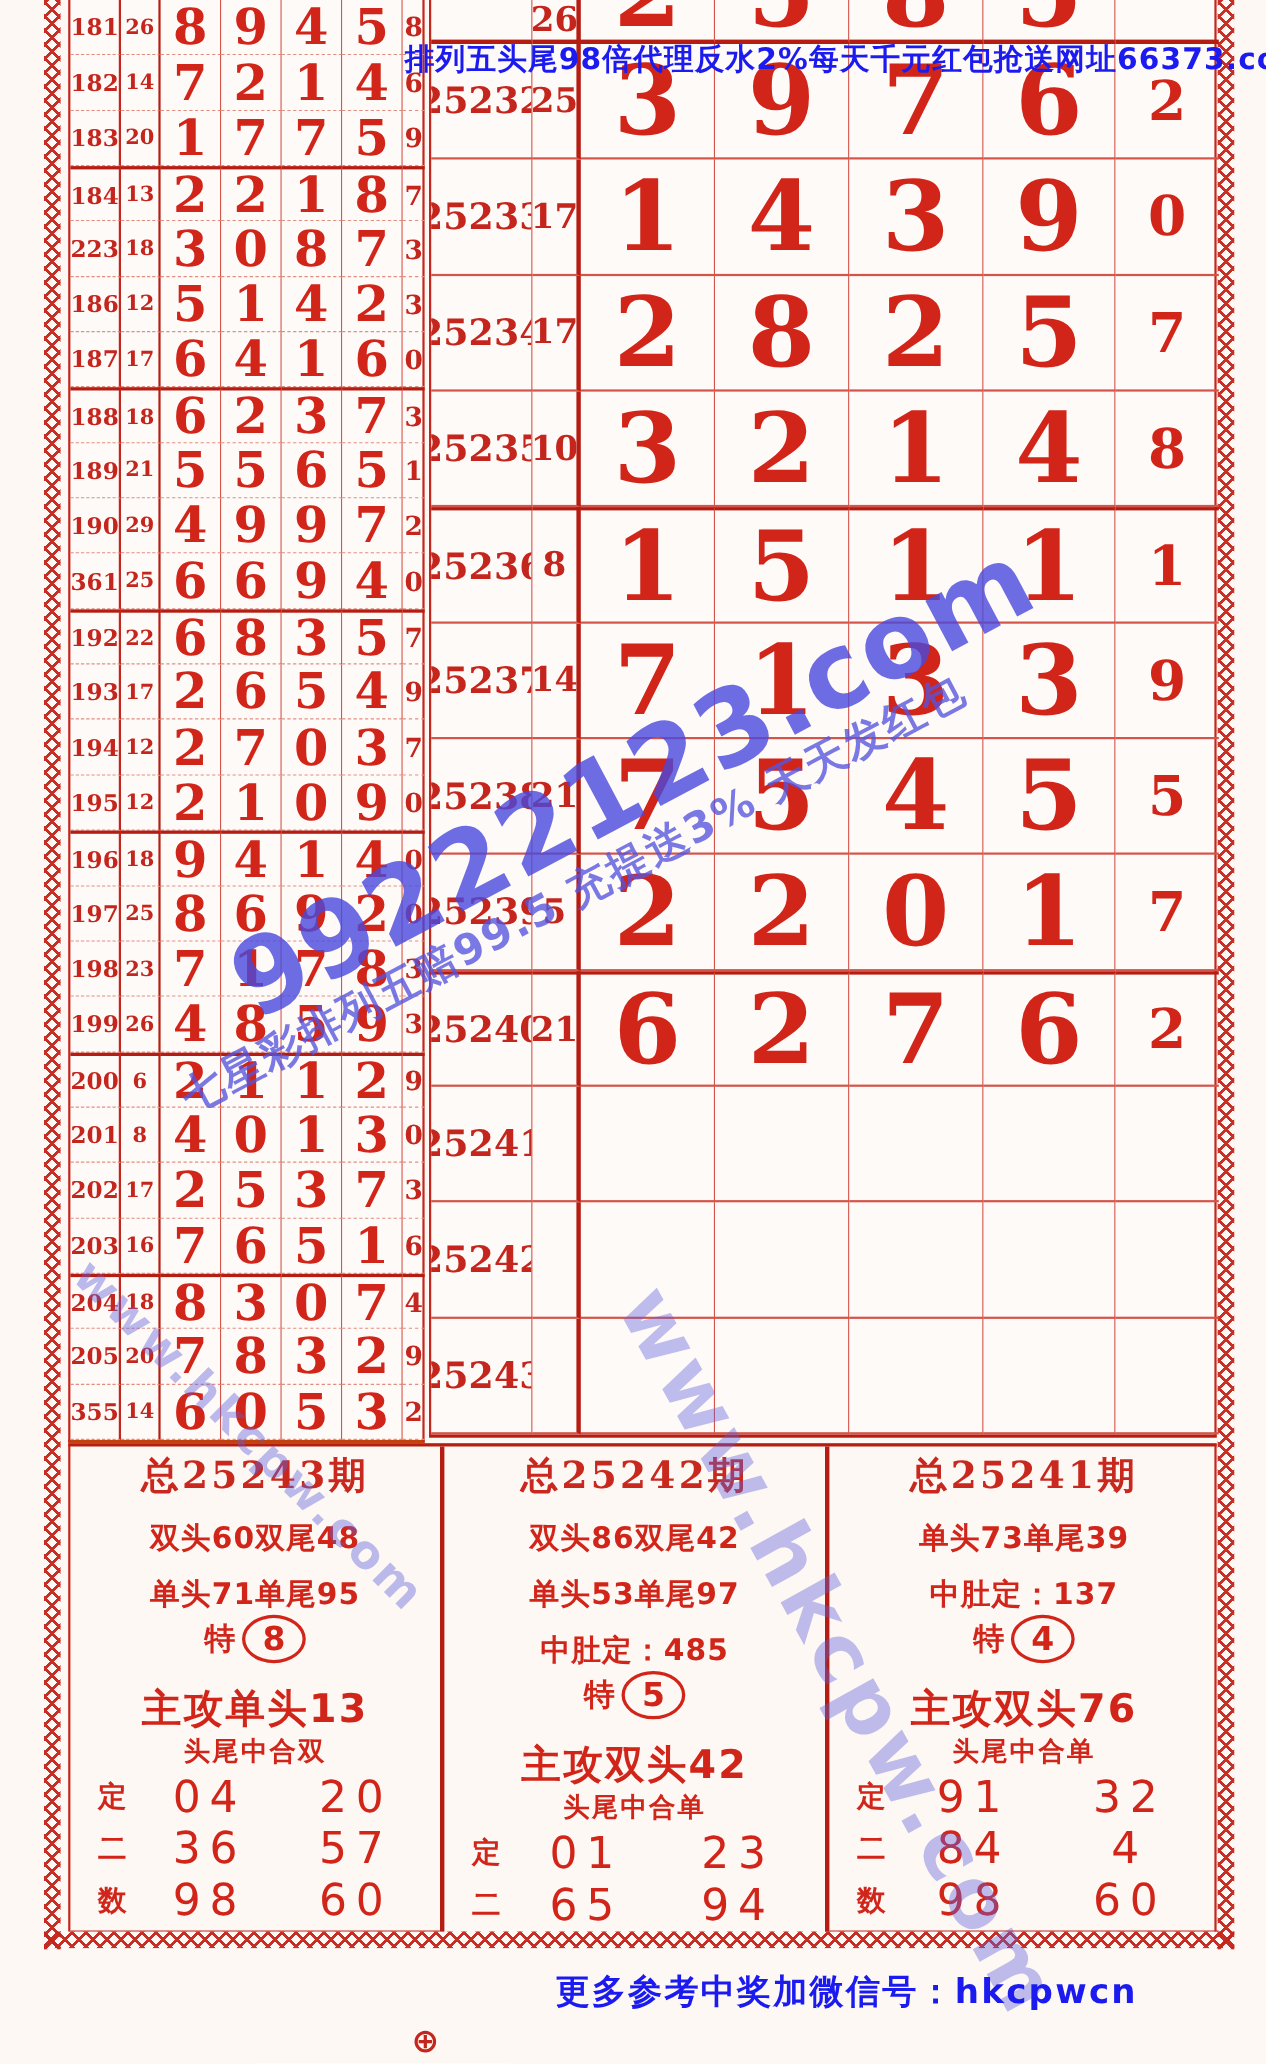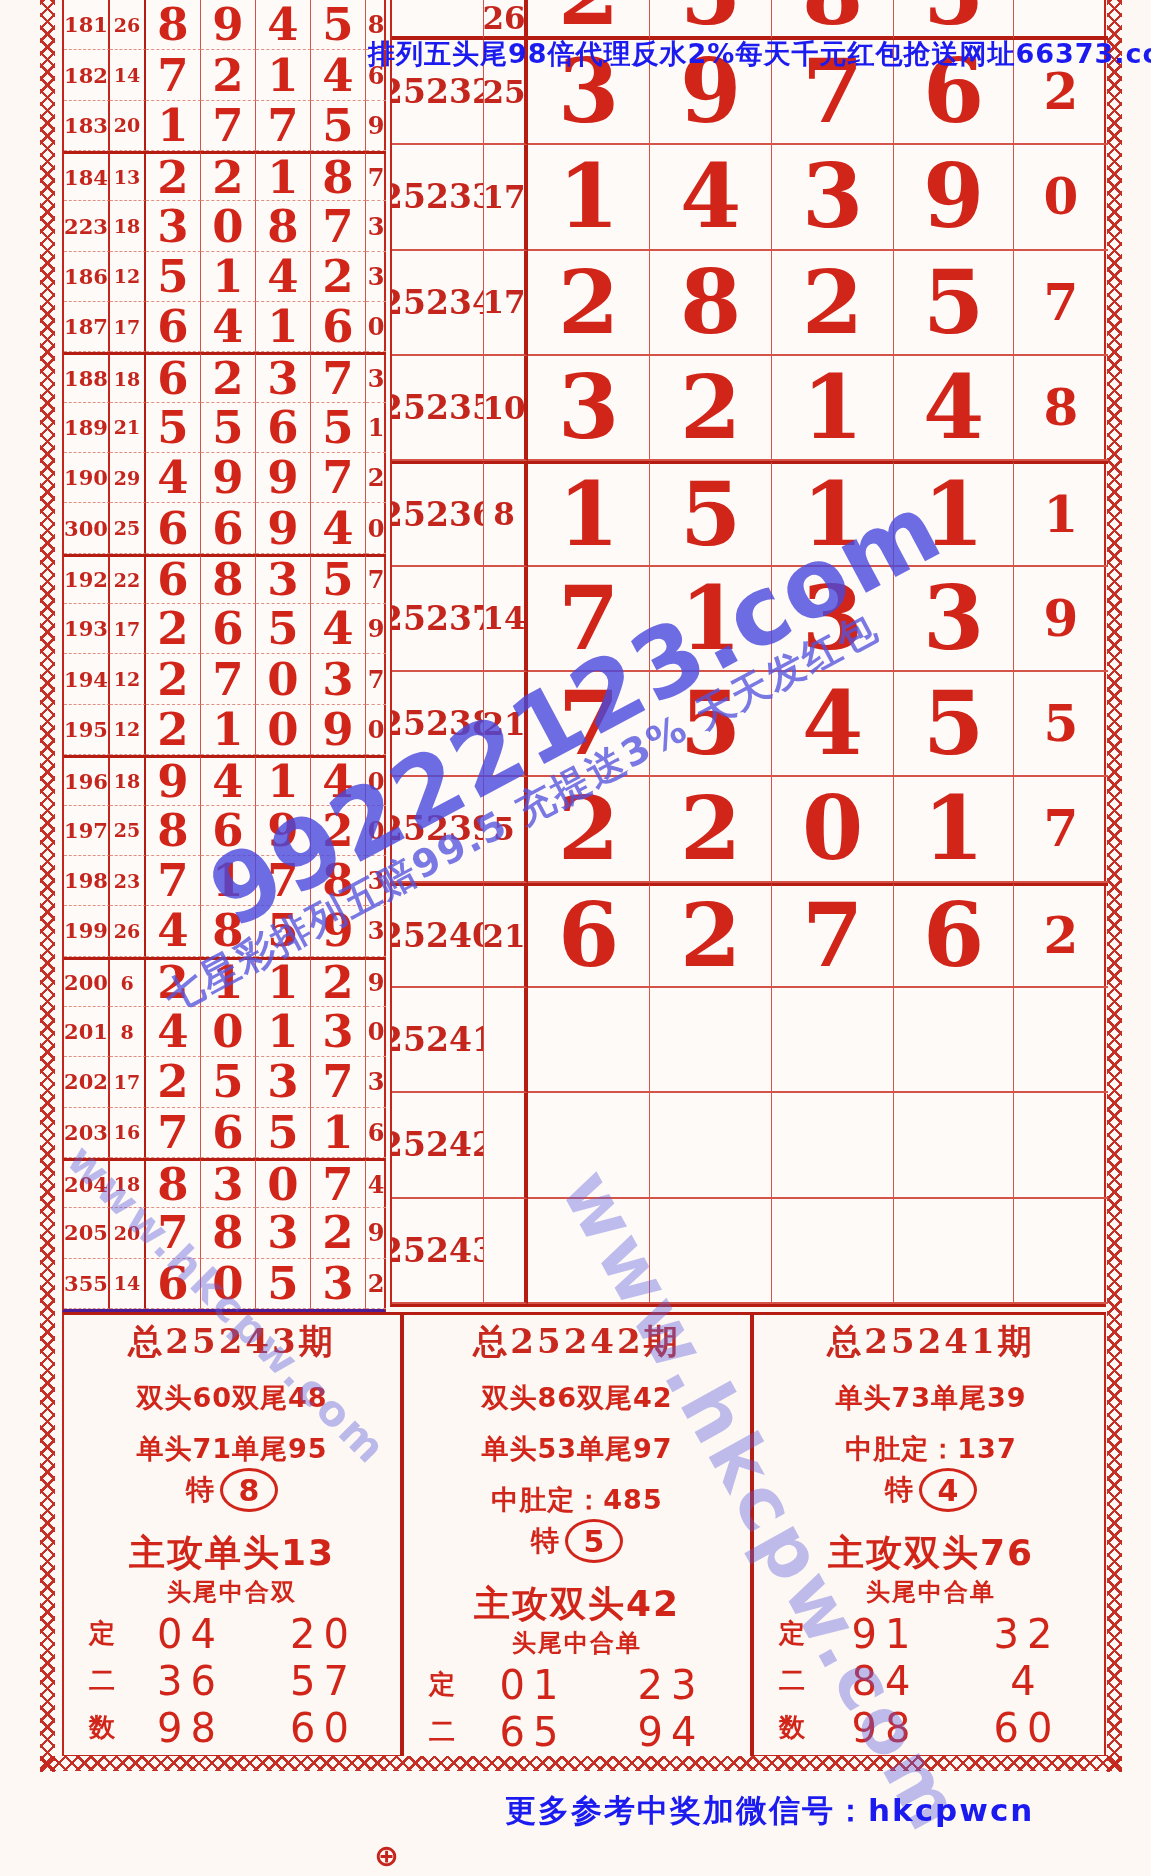--- a/index.html
+++ b/index.html
@@ -10,21 +10,21 @@
     background:
       repeating-linear-gradient(45deg,#c4251c 0 2.5px,transparent 2.5px 9px),
       repeating-linear-gradient(-45deg,#c4251c 0 2.5px,transparent 2.5px 9px);}
   .chain-left{left:40px;top:0;width:15px;height:1772px;}
   .chain-right{left:1107px;top:0;width:15px;height:1772px;}
   .chain-bottom{left:40px;top:1756px;width:1082px;height:15px;}
 
   
   .ltable{position:absolute;left:62px;top:0;width:324px;height:1312px;
     display:flex;flex-direction:column;
-    border-left:2px solid #c4251c;border-right:2px solid #c4251c;border-bottom:3px solid #4c1d95;
+    border-left:2px solid #c4251c;border-right:2px solid #c4251c;border-bottom:3px solid #c2410c;
     box-sizing:border-box;background:rgba(255,255,255,.35);}
   .lrow{flex:1;display:grid;grid-template-columns:46px 36px 55px 55px 55px 55px 20px;}
   .lrow>div{border-right:1.5px solid #d4544a;border-bottom:1px dashed #e09083;
     display:flex;align-items:center;justify-content:center;overflow:hidden;}
   .lrow>div:last-child{border-right:none;}
   .lrow>div:first-child{border-right:2px solid #c4251c;}
   .lrow>div:nth-child(2){border-right:2.5px solid #b51d12;}
   .lrow.grp>div{border-top:3px solid #b51d12;}
   .lp{font-size:21px;font-weight:bold;}
   .ls{font-size:19px;font-weight:bold;}
@@ -322,21 +322,21 @@
         </div>
         <div class="ld">
           <span>7</span>
         </div>
         <div class="lt">
           <span>2</span>
         </div>
       </div>
       <div class="lrow">
         <div class="lp">
-          <span>300</span>
+          <span>361</span>
         </div>
         <div class="ls">
           <span>25</span>
         </div>
         <div class="ld">
           <span>6</span>
         </div>
         <div class="ld">
           <span>6</span>
         </div>

